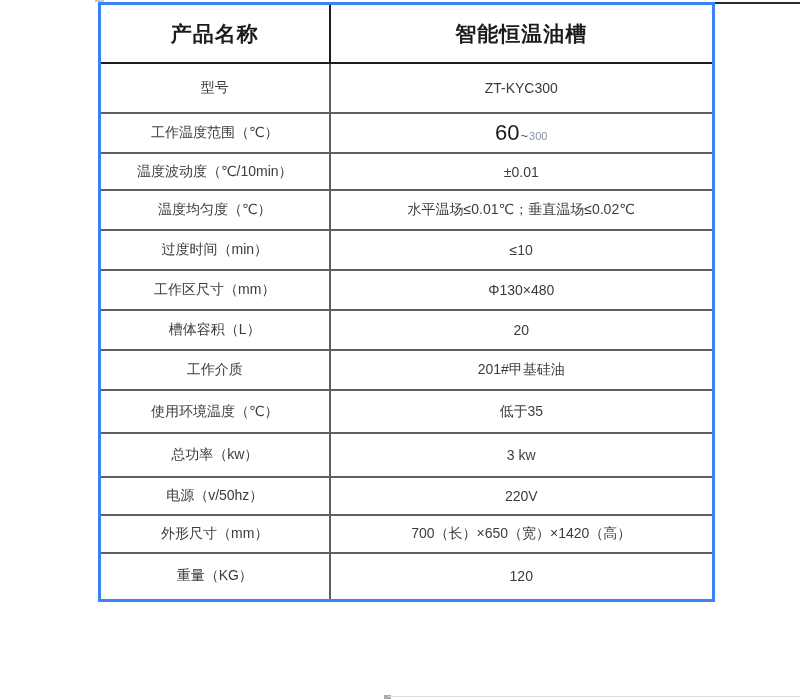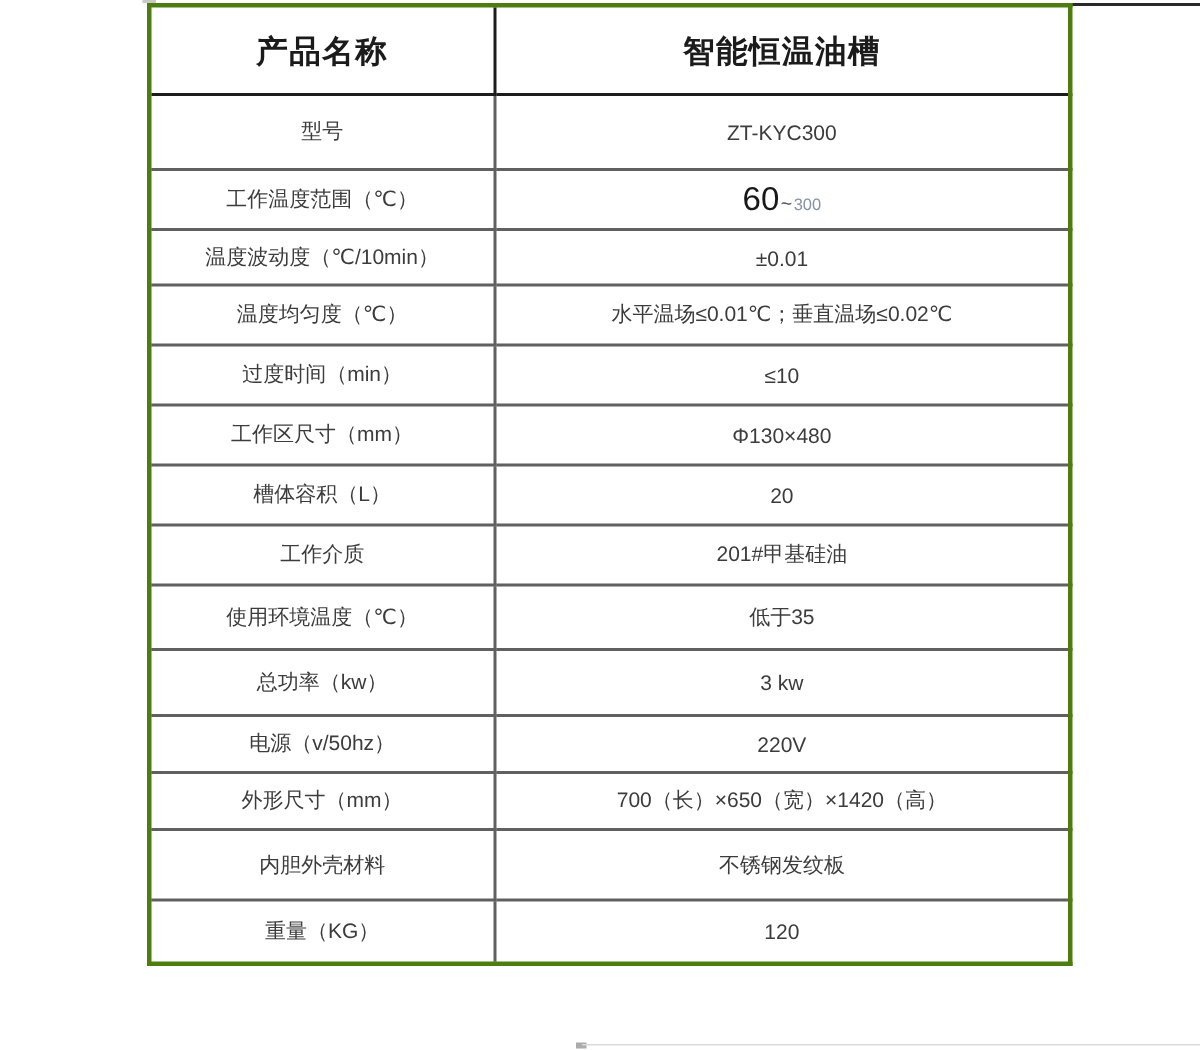--- a/index.html
+++ b/index.html
@@ -16,21 +16,21 @@
     font-family: "Liberation Sans", "DejaVu Sans", sans-serif;
   }
 
   table.spec-table {
     position: absolute;
     left: 98px;
     top: 2px;
     width: 614px;
     border-collapse: collapse;
     table-layout: fixed;
-    border: 3px solid #4d7c0f;
+    border: 3px solid #3b82f6;
   }
   col.c1 { width: 230px; }
   col.c2 { width: 384px; }
 
   .spec-table th {
     border: 2px solid #1c1c1c;
     background: #ffffff;
     color: #1b1b1b;
     font-size: 21px;
     font-weight: bold;
@@ -151,24 +151,20 @@
   </tr>
         <tr>
     <td class="label-cell">电源（v/50hz）</td>
     <td class="value-cell">220V</td>
   </tr>
         <tr>
     <td class="label-cell">外形尺寸（mm）</td>
     <td class="value-cell">700（长）×650（宽）×1420（高）</td>
   </tr>
         <tr>
-    <td class="label-cell">内胆外壳材料</td>
-    <td class="value-cell">不锈钢发纹板</td>
-  </tr>
-        <tr>
     <td class="label-cell">重量（KG）</td>
     <td class="value-cell">120</td>
   </tr>
       </tbody>
   </table>
 
   <div class="bottom-tick"></div>
   <div class="bottom-faint-line"></div>
 
 </div>

